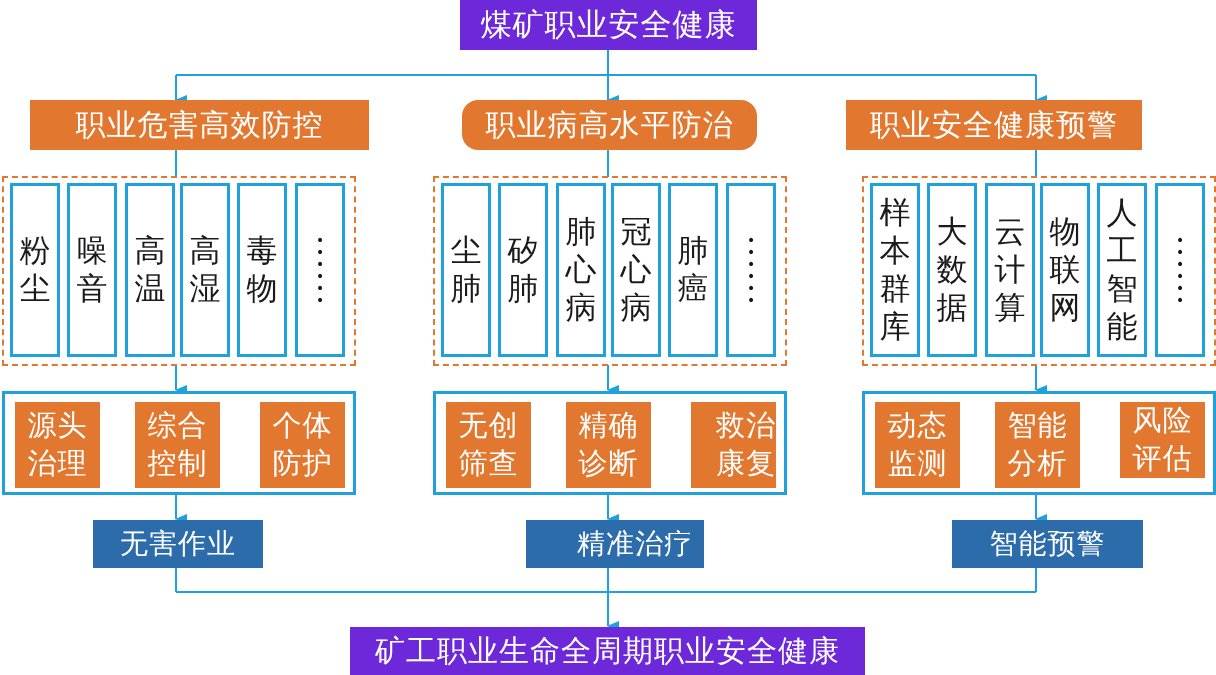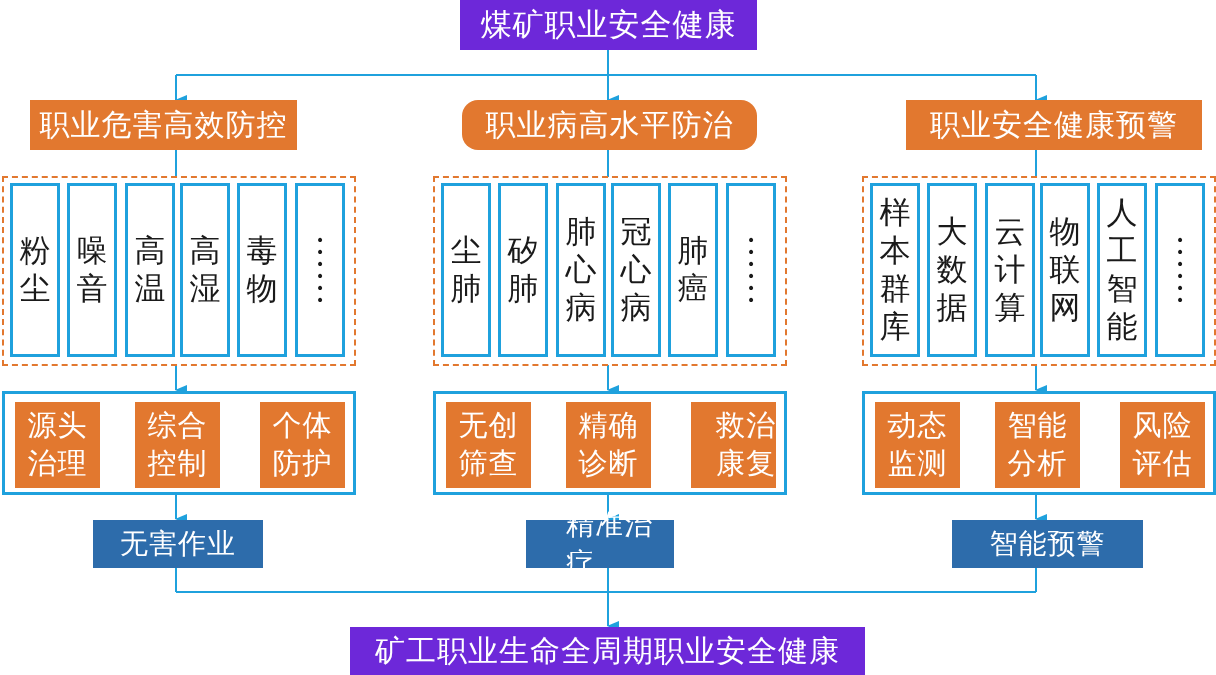--- a/index.html
+++ b/index.html
@@ -57,21 +57,21 @@
     <line x1="176" y1="592" x2="1036" y2="592"></line>
     <line x1="608" y1="592" x2="608" y2="626" marker-end="url(#arr)"></line>
   </g>
 </svg>
 
 <div class="abs title-box" style="left:460px; top:0; width:297px; height:50px;">
   <span>煤矿职业安全健康</span>
 </div>
 
 <div id="branches">
-    <div class="abs hdr" style="left: 30px; top: 100px; width: 267px; height: 50px;">
+    <div class="abs hdr" style="left: 30px; top: 100px; width: 339px; height: 50px;">
       <span>职业危害高效防控</span>
     </div>
     <div class="abs dash-group" style="left: 2px; top: 176px; width: 354px; height: 190px;"></div>
     <div class="abs vbox" style="left: 10px; top: 183px; width: 50px; height: 174px;">
       <span>粉</span>
       <span>尘</span>
     </div>
     <div class="abs vbox" style="left: 67px; top: 183px; width: 50px; height: 174px;">
       <span>噪</span>
       <span>音</span>
@@ -152,24 +152,24 @@
       <span>筛查</span>
     </div>
     <div class="abs sol" style="left: 566px; top: 402px; width: 85px; height: 86px; align-items: center;">
       <span>精确</span>
       <span>诊断</span>
     </div>
     <div class="abs sol" style="left: 691px; top: 402px; width: 85px; height: 86px; align-items: flex-end;">
       <span>救治</span>
       <span>康复</span>
     </div>
-    <div class="abs outcome" style="left: 526px; top: 520px; width: 148px; height: 48px; padding-left: 40px;">
+    <div class="abs outcome" style="left: 526px; top: 520px; width: 178px; height: 48px; padding-left: 40px;">
       <span>精准治疗</span>
     </div>
-    <div class="abs hdr" style="left: 906px; top: 100px; width: 296px; height: 50px;">
+    <div class="abs hdr" style="left: 846px; top: 100px; width: 296px; height: 50px;">
       <span>职业安全健康预警</span>
     </div>
     <div class="abs dash-group" style="left: 862px; top: 176px; width: 354px; height: 190px;"></div>
     <div class="abs vbox" style="left: 870px; top: 183px; width: 50px; height: 174px;">
       <span>样</span>
       <span>本</span>
       <span>群</span>
       <span>库</span>
     </div>
     <div class="abs vbox" style="left: 927px; top: 183px; width: 50px; height: 174px;">
@@ -203,21 +203,21 @@
     </div>
     <div class="abs sol-group" style="left: 862px; top: 391px; width: 354px; height: 104px;"></div>
     <div class="abs sol" style="left: 875px; top: 402px; width: 85px; height: 86px;">
       <span>动态</span>
       <span>监测</span>
     </div>
     <div class="abs sol" style="left: 995px; top: 402px; width: 85px; height: 86px;">
       <span>智能</span>
       <span>分析</span>
     </div>
-    <div class="abs sol" style="left: 1120px; top: 402px; width: 85px; height: 86px;">
+    <div class="abs sol" style="left: 1120px; top: 402px; width: 85px; height: 76px;">
       <span>风险</span>
       <span>评估</span>
     </div>
     <div class="abs outcome" style="left: 952px; top: 520px; width: 191px; height: 48px;">
       <span>智能预警</span>
     </div>
   </div>
 
 <div class="abs title-box" style="left:350px; top:627px; width:515px; height:48px; font-size:30px;">
   <span>矿工职业生命全周期职业安全健康</span>

